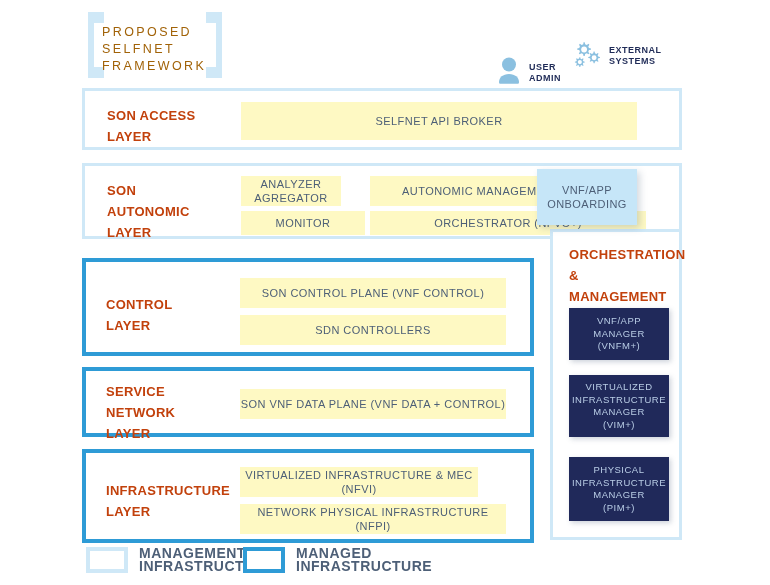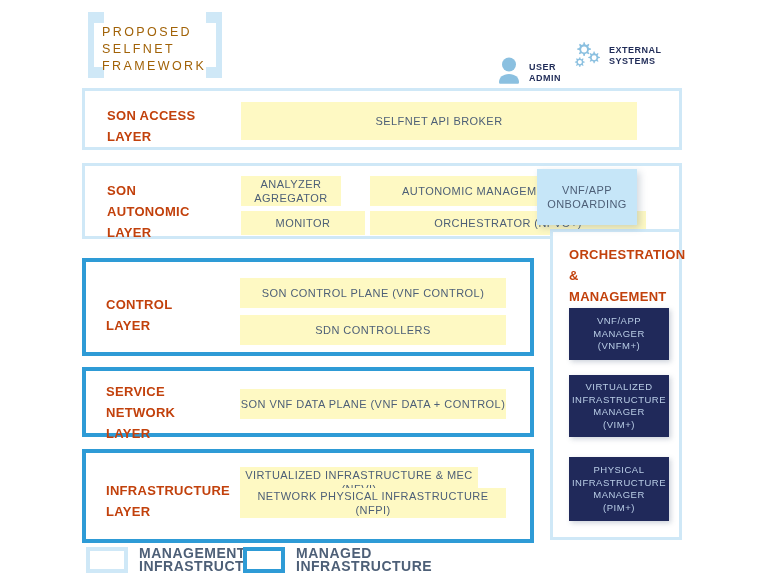--- a/index.html
+++ b/index.html
@@ -157,21 +157,21 @@
 
   
   #service-layer { left: 82px; top: 367px; width: 452px; height: 70px; }
   #service-layer .layer-title { left: 20px; top: 10px; }
   #cell-vnf-data { left: 154px; top: 18px; width: 266px; height: 30px; }
 
   
   #infra-layer { left: 82px; top: 449px; width: 452px; height: 94px; }
   #infra-layer .layer-title { left: 20px; top: 27px; }
   #cell-nfvi { left: 154px; top: 14px; width: 238px; height: 30px; }
-  #cell-nfpi { left: 154px; top: 35px; width: 266px; height: 30px; }
+  #cell-nfpi { left: 154px; top: 51px; width: 266px; height: 30px; }
 
   
   #orch-layer { left: 550px; top: 229px; width: 132px; height: 311px; }
   #orch-layer .layer-title {
     left: 16px; top: 12px; width: 106px;
   }
   .navy-cell {
     position: absolute;
     left: 16px;
     width: 100px;

